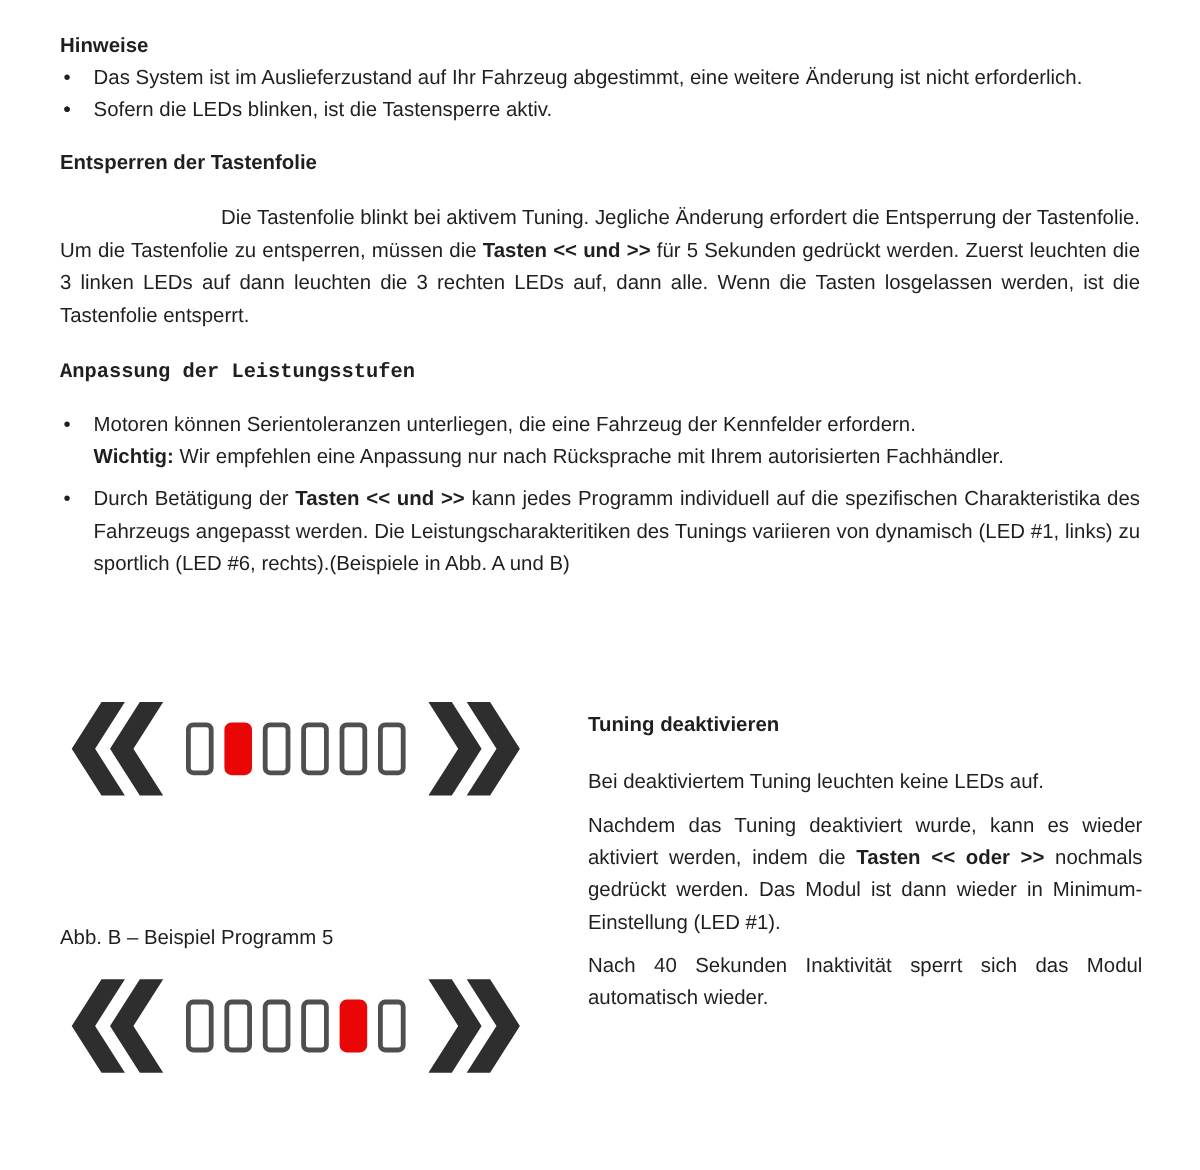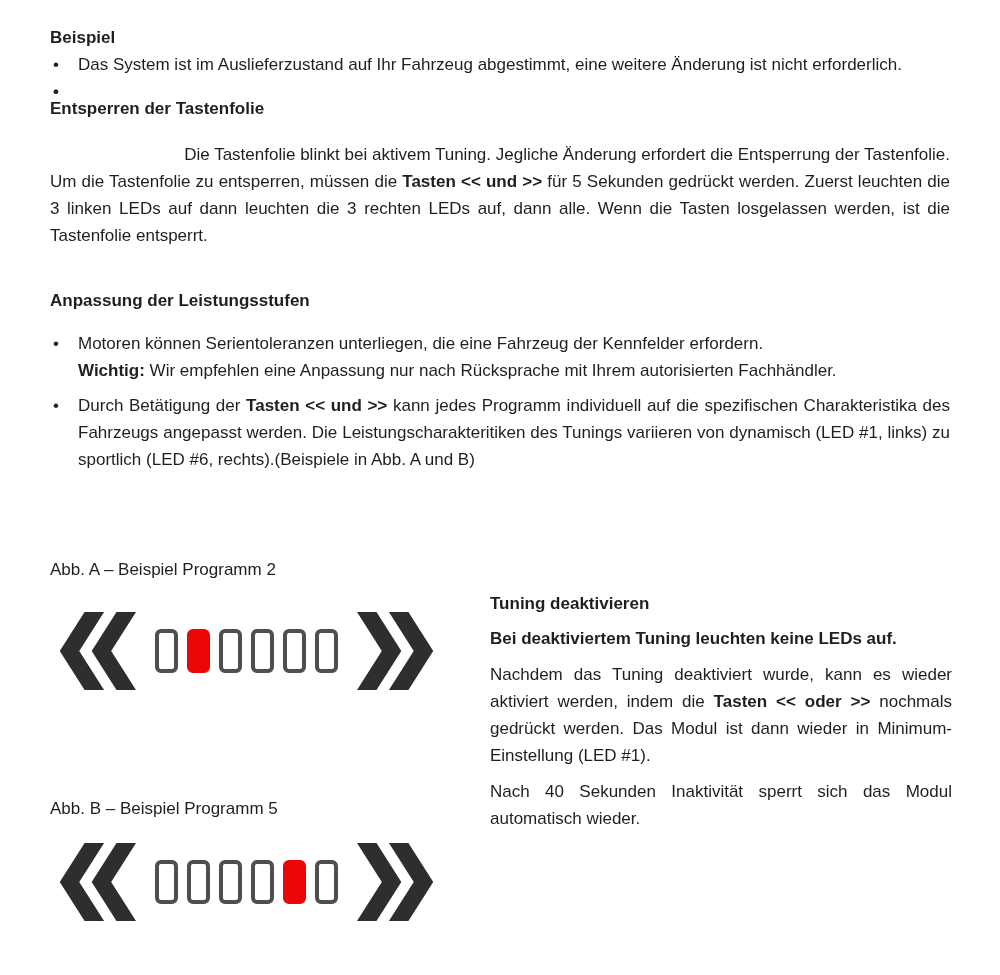--- a/index.html
+++ b/index.html
@@ -17,21 +17,21 @@
   .just{text-align:justify;}
   strong{font-weight:bold;}
 
   .main{position:absolute;left:50px;top:24px;width:900px;}
   .bullets{list-style:none;margin:0;padding:0;}
   .bullets li{position:relative;padding-left:28px;}
   .bullets .dot{position:absolute;left:3px;top:0;}
 
   .sp-entsperren{margin-top:17px;}
   .p-first{margin-top:19px;text-align:right;}
-  .sp-anpassung{margin-top:38px;}
+  .sp-anpassung{margin-top:21px;font-family:Liberation Mono, monospace;}
   .li-sp1{margin-top:16px;}
   .li-sp2{margin-top:8px;}
 
   .figures{position:absolute;left:50px;top:556px;width:420px;}
   .caption{line-height:27px;}
   .caption-b{margin-top:100px;}
   .figure{display:flex;align-items:center;gap:19px;margin-top:24px;margin-left:8px;}
   .figure-b{margin-top:16px;}
   .chev path{fill:var(--chevron,#2e2e2e);}
   .chev.right{transform:scaleX(-1);}
@@ -43,42 +43,43 @@
     background:var(--led-off,#fff);
     box-sizing:content-box;
   }
   .led.on{
     background:var(--led-active,#ea0606);
     border-color:var(--led-active,#ea0606);
   }
 
   .rightcol{position:absolute;left:490px;top:590px;width:462px;}
   .rp1{margin-top:12px;}
-  .rp2{margin-top:8px;font-weight:bold;}
+  .rp2{margin-top:21px;}
   .rh2{margin-top:10px;}
   .rp3{margin-top:9px;}
   .rp4{margin-top:9px;}
 </style>
 </head>
 <body>
 
 <div class="page">
 
   <div class="main">
-    <h3 class="h">Beispiel</h3>
+    <h3 class="h">Hinweise</h3>
     <ul class="bullets">
       <li class="just">
         <span class="dot">•</span>
         <span><span>Das System ist im Auslieferzustand auf Ihr Fahrzeug abgestimmt, eine weitere Änderung ist nicht erforderlich.</span></span>
       </li>
       <li class="just">
         <span class="dot">•</span>
       </li>
       <li class="just">
         <span class="dot">•</span>
+        <span><span>Sofern die LEDs blinken, ist die Tastensperre aktiv.</span></span>
       </li>
     </ul>
 
     <h3 class="h sp-entsperren">Entsperren der Tastenfolie</h3>
     <p class="p p-first"><span>Die Tastenfolie blinkt bei aktivem Tuning. Jegliche Änderung erfordert die Entsperrung der Tastenfolie.</span></p>
     <p class="p just"><span>Um die Tastenfolie zu entsperren, müssen die </span><strong>Tasten &lt;&lt; und &gt;&gt;</strong><span> für 5 Sekunden gedrückt werden. Zuerst leuchten die 3 linken LEDs auf dann leuchten die 3 rechten LEDs auf, dann alle. Wenn die Tasten losgelassen werden, ist die Tastenfolie entsperrt.</span></p>
 
     <h3 class="h sp-anpassung">Anpassung der Leistungsstufen</h3>
     <ul class="bullets">
       <li class="just li-sp1">
@@ -86,21 +87,20 @@
         <span><span>Motoren können Serientoleranzen unterliegen, die eine Fahrzeug der Kennfelder erfordern.</span><br><strong>Wichtig:</strong><span> Wir empfehlen eine Anpassung nur nach Rücksprache mit Ihrem autorisierten Fachhändler.</span></span>
       </li>
       <li class="just li-sp2">
         <span class="dot">•</span>
         <span><span>Durch Betätigung der </span><strong>Tasten &lt;&lt; und &gt;&gt;</strong><span> kann jedes Programm individuell auf die spezifischen Charakteristika des Fahrzeugs angepasst werden. Die Leistungscharakteritiken des Tunings variieren von dynamisch (LED #1, links) zu sportlich (LED #6, rechts).(Beispiele in Abb. A und B)</span></span>
       </li>
     </ul>
   </div>
 
   <div class="figures">
-    <div class="caption">Abb. A – Beispiel Programm 2</div>
     <div class="figure">
       <svg class="chev" viewBox="0 0 88 88" width="78" height="88" aria-hidden="true">
         <path d="M30 0 H52 L24 44 L52 88 H30 L2 44 Z"></path>
         <path d="M66 0 H88 L60 44 L88 88 H66 L38 44 Z"></path>
       </svg>
       <div class="leds">
           <div class="led"></div>
           <div class="led on"></div>
           <div class="led"></div>
           <div class="led"></div>

